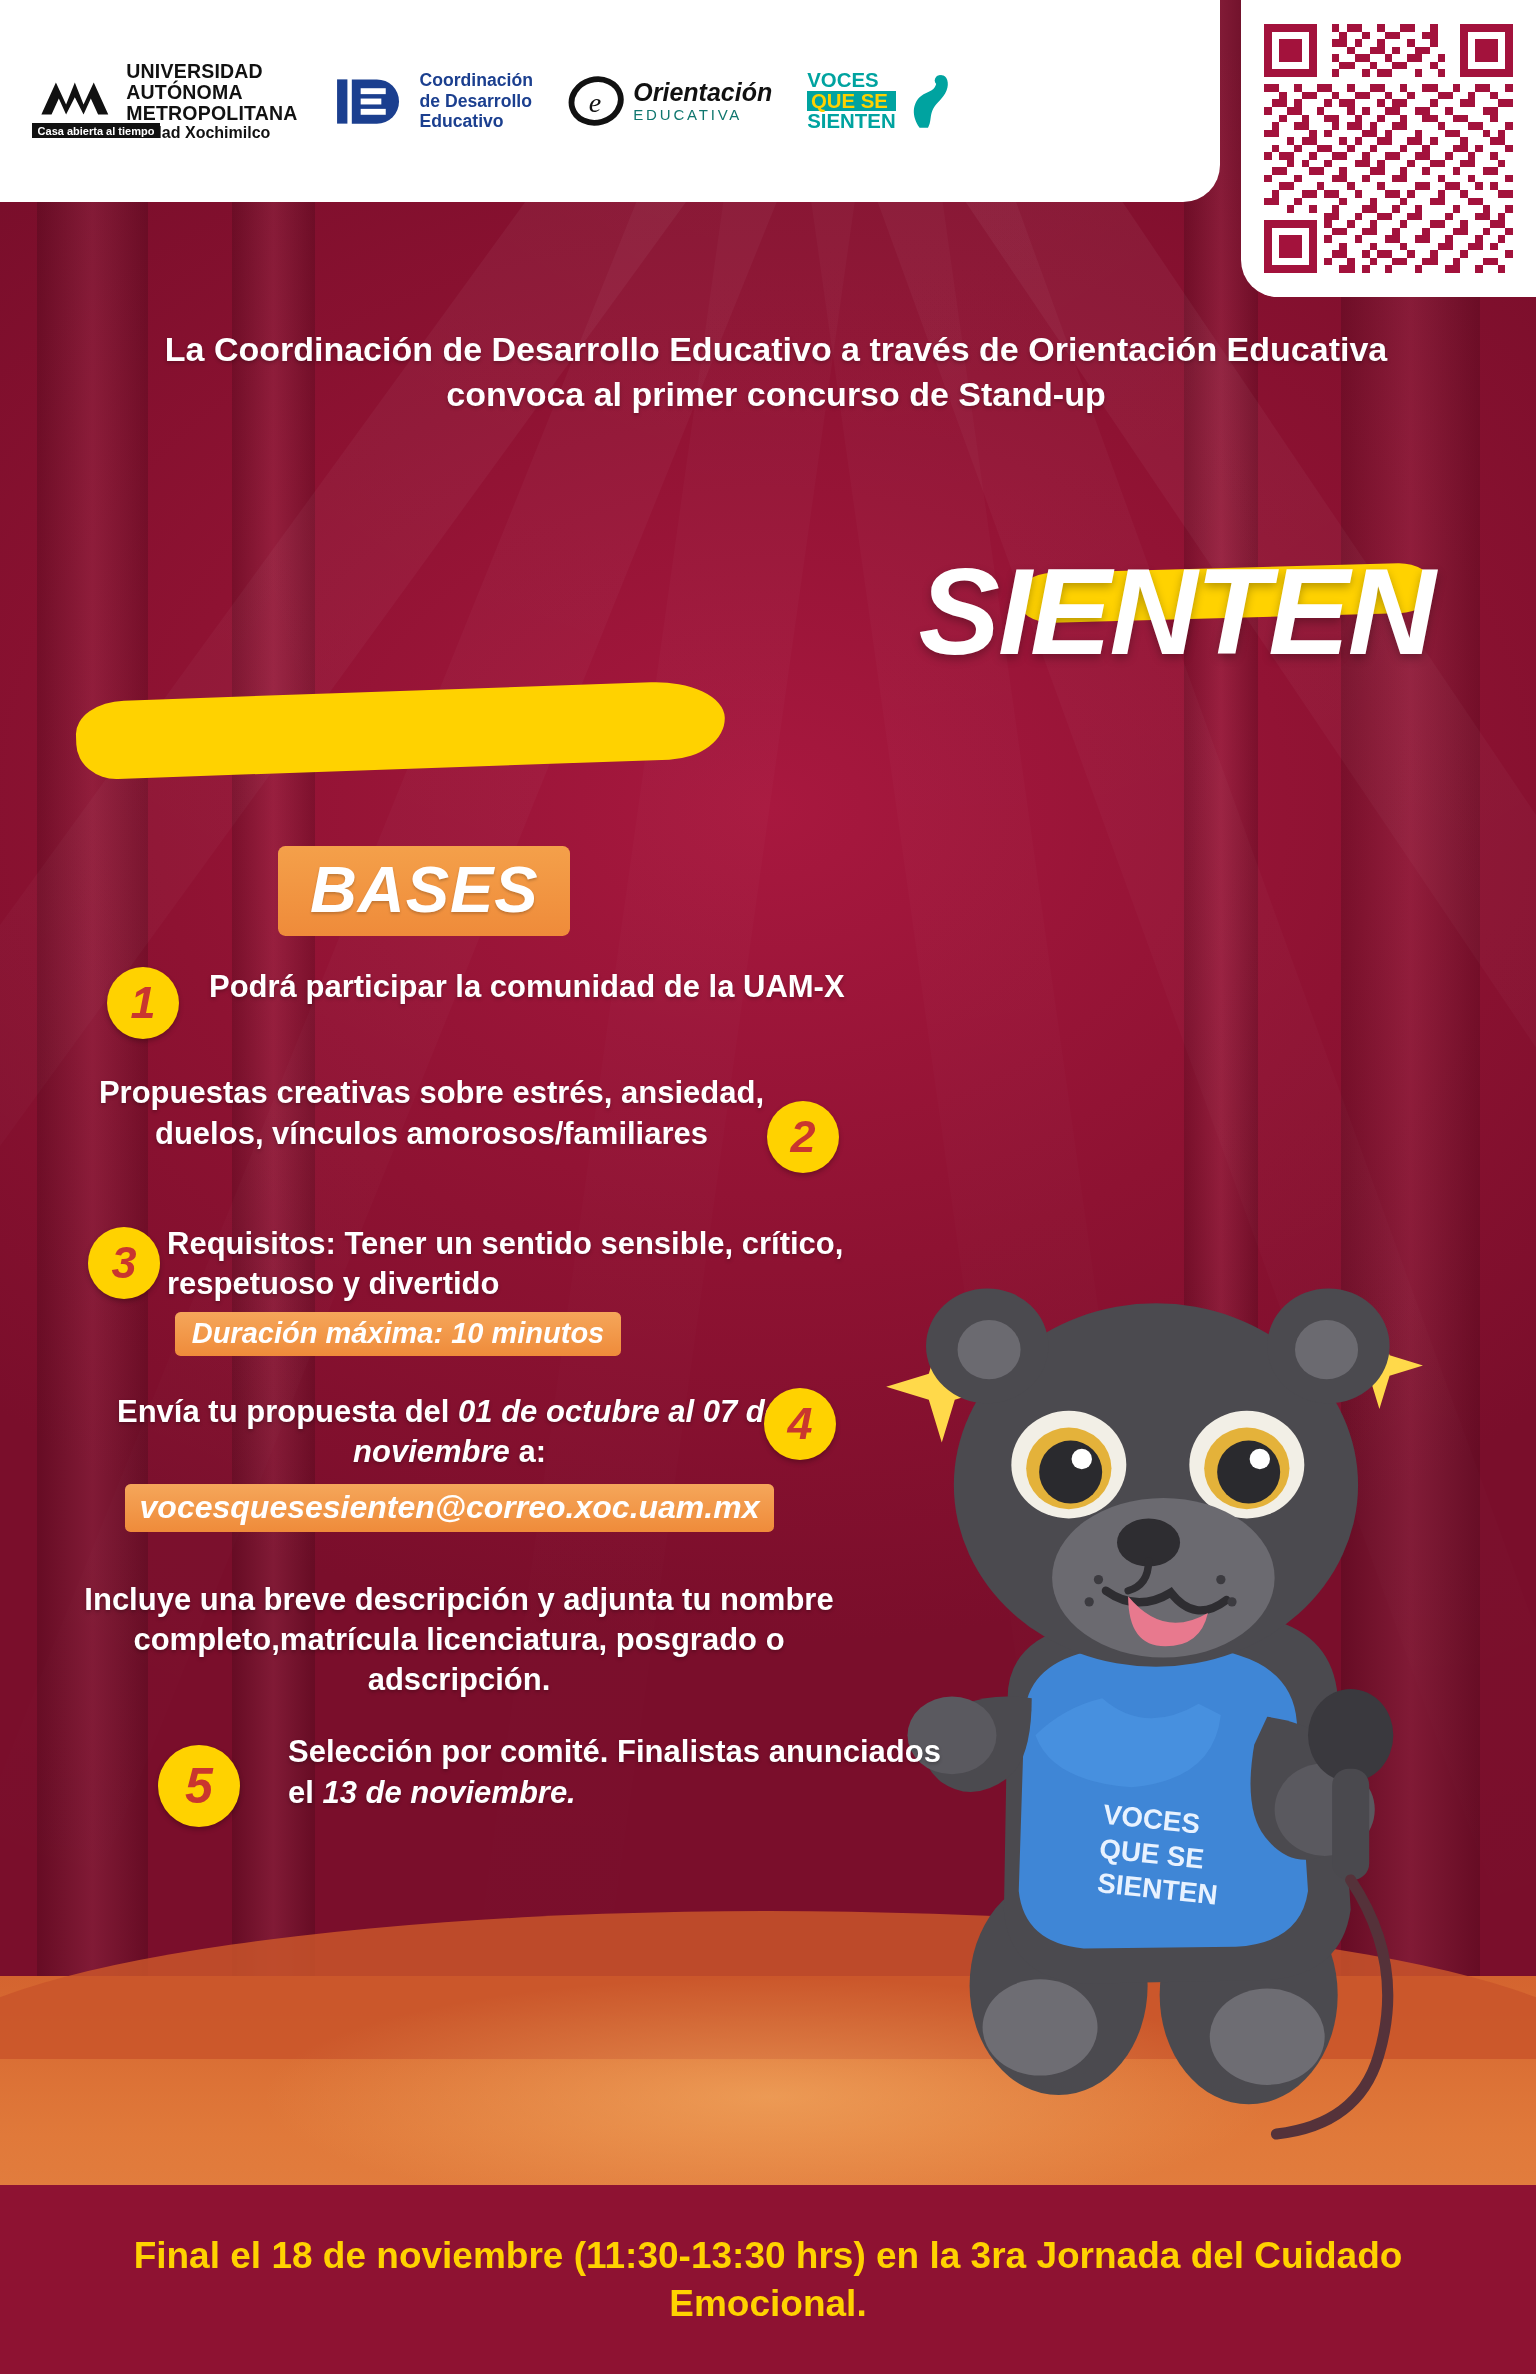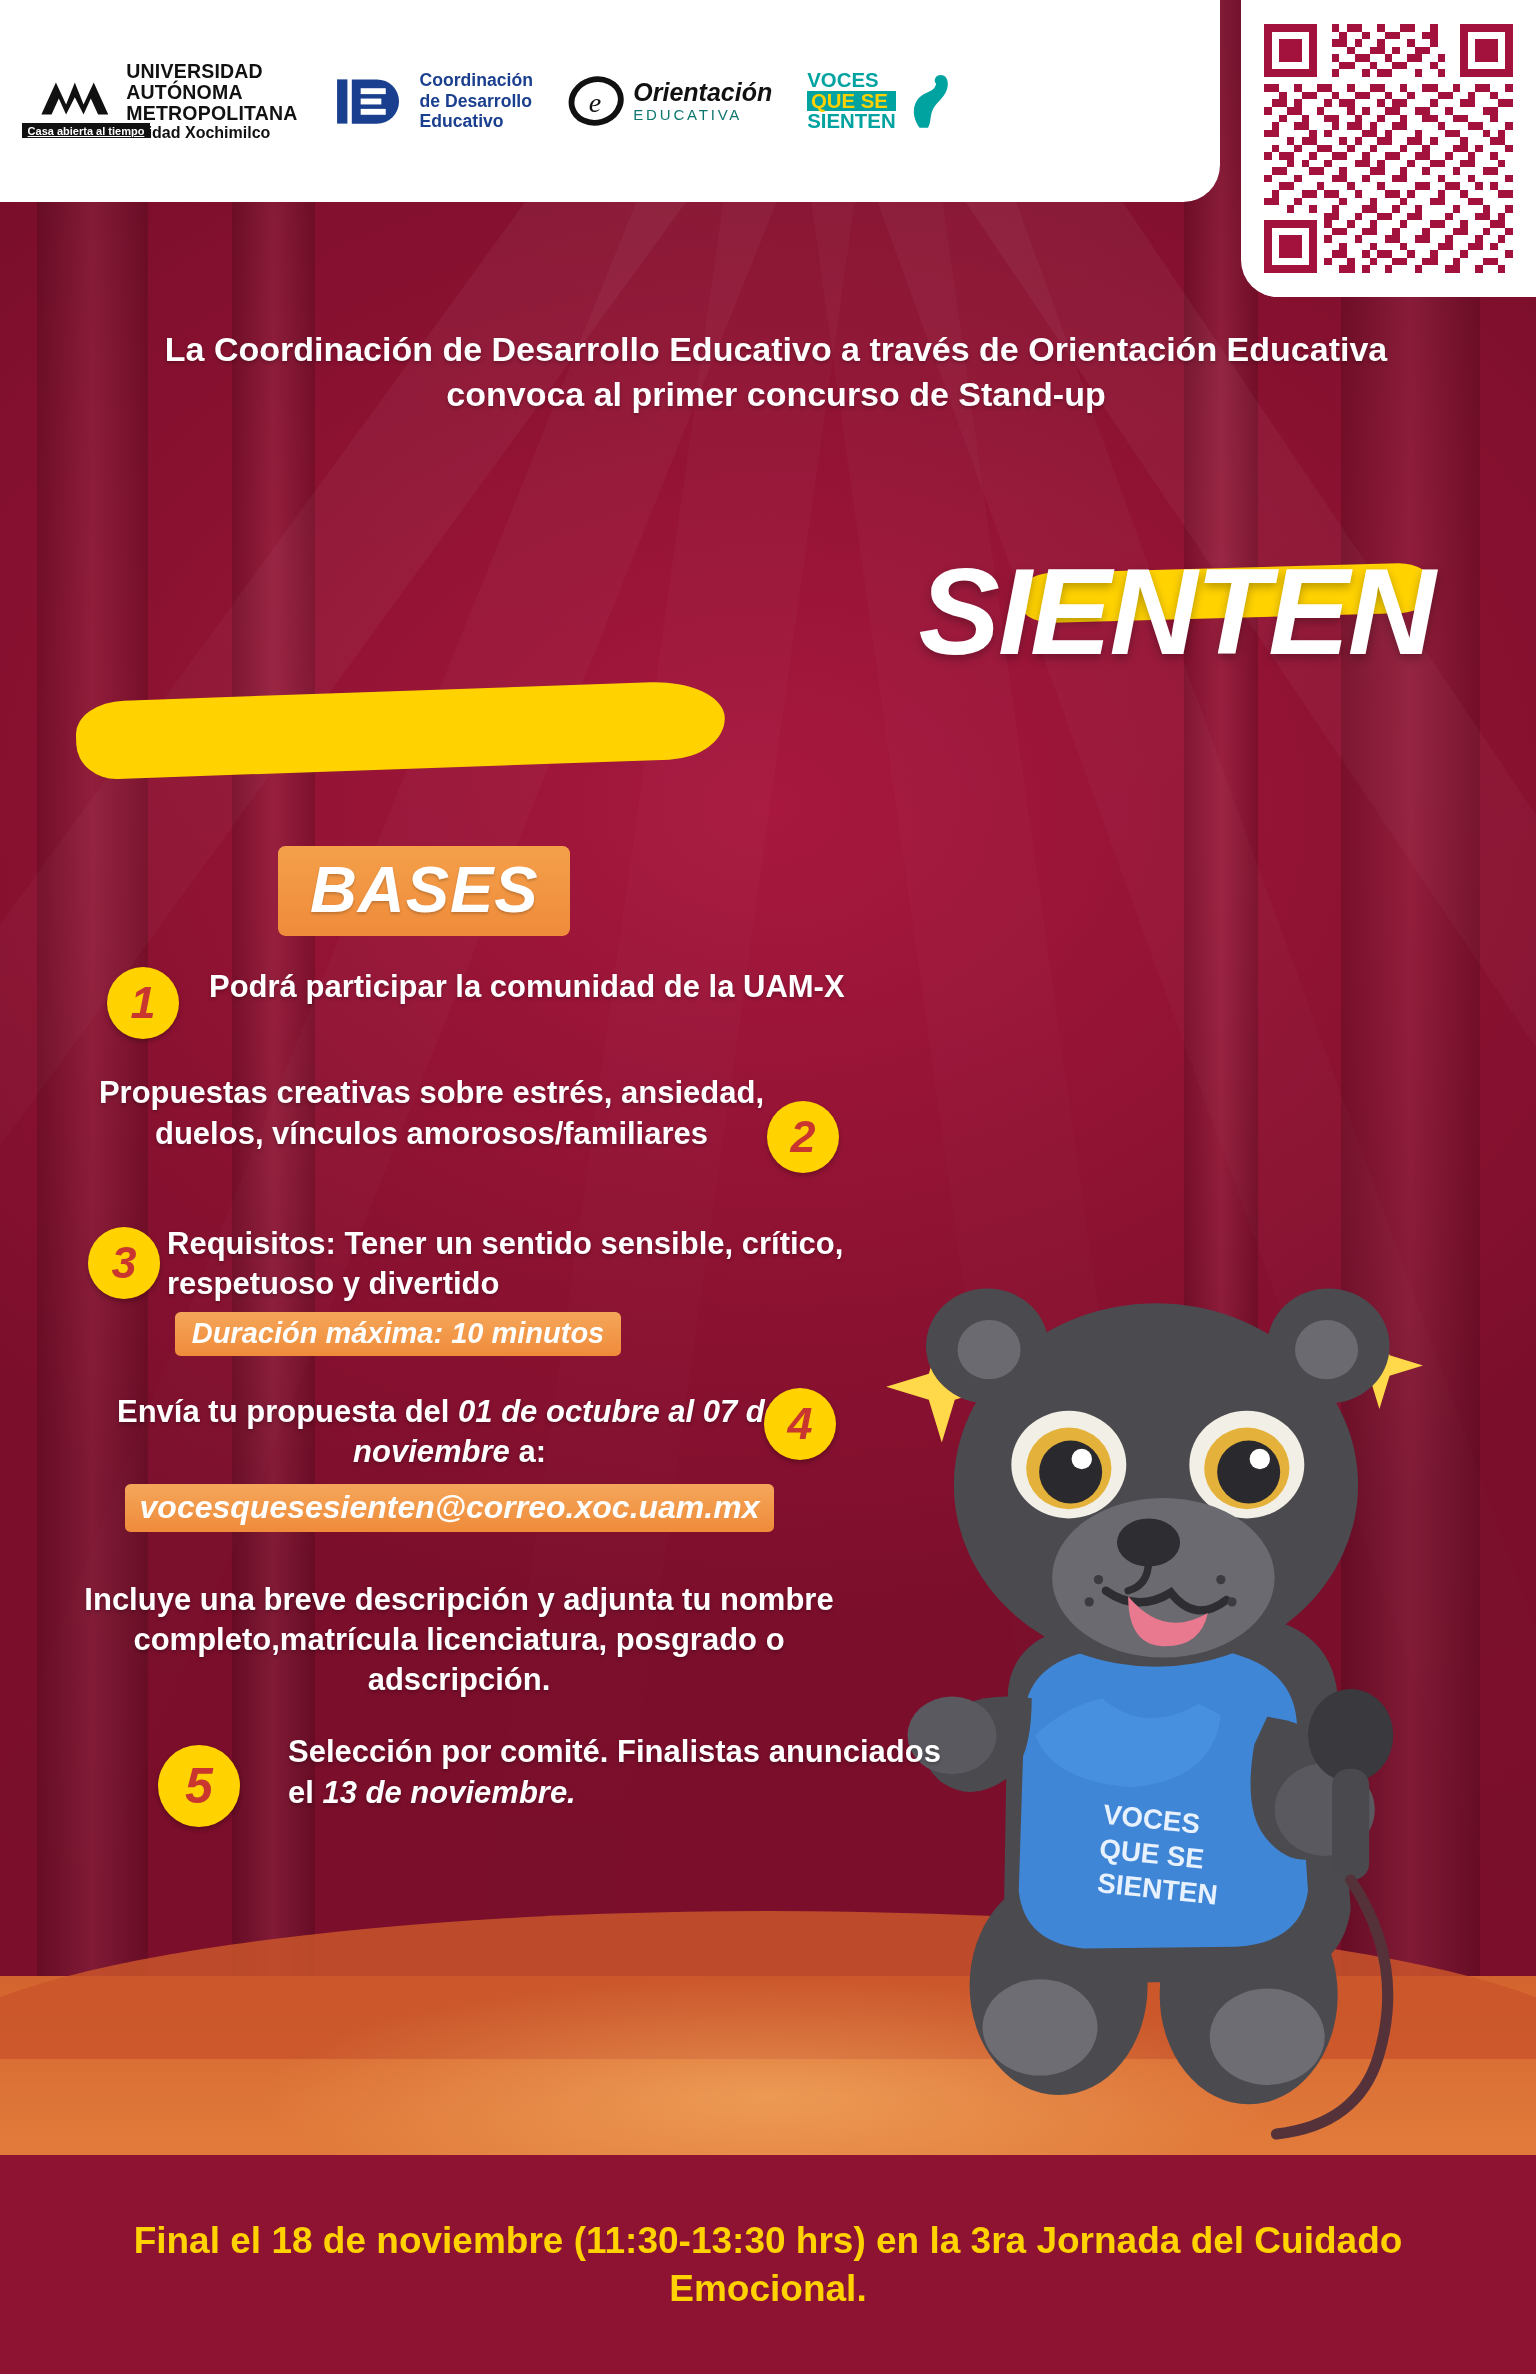--- a/index.html
+++ b/index.html
@@ -241,21 +241,21 @@
 
   .r5 { padding-left: 288px; margin-top: 32px; min-height: 148px; }
   .r5 .num { left: 158px; top: 13px; width: 82px; height: 82px; font-size: 50px; }
 
   .it { font-style: italic; }
 
   
   .footer {
     position: absolute;
     left: 0; right: 0; bottom: 0;
-    height: 220px;
+    height: 190px;
     background: #8e1232;
     color: #ffd200;
     display: flex; align-items: center; justify-content: center;
     text-align: center;
     font-size: 37px;
     font-weight: 800;
     line-height: 1.3;
     padding: 0 56px;
     z-index: 6;
   }
@@ -291,21 +291,21 @@
       <svg class="uam-mark" viewBox="0 0 110 80">
         <path d="M6 58 L26 14 L40 44 L52 14 L64 44 L78 14 L98 58 L84 58 L74 36 L64 58 L52 34 L40 58 L30 36 L20 58 Z" fill="#111"></path>
       </svg>
       <div class="uam-text">
         <div class="l1">UNIVERSIDAD</div>
         <div class="l1">AUTÓNOMA</div>
         <div class="l1">METROPOLITANA</div>
         <div class="l4">Unidad Xochimilco</div>
       </div>
     </div>
-    <div class="uam-tag" style="position:absolute;left:22px;top:119px;text-decoration:underline;">Casa abierta al tiempo</div>
+    <div class="uam-tag" style="position:absolute;left:32px;top:119px;">Casa abierta al tiempo</div>
 
     <div class="logo cde">
       <svg class="cde-mark" viewBox="0 0 100 80">
         <rect x="4" y="10" width="14" height="60" fill="#1b3f8f"></rect>
         <path d="M24 10 H58 a30 30 0 0 1 0 60 H24 Z" fill="#1b3f8f"></path>
         <rect x="36" y="22" width="34" height="8" fill="#ffffff"></rect>
         <rect x="36" y="36" width="28" height="8" fill="#ffffff"></rect>
         <rect x="36" y="50" width="34" height="8" fill="#ffffff"></rect>
       </svg>
       <div class="cde-text">

